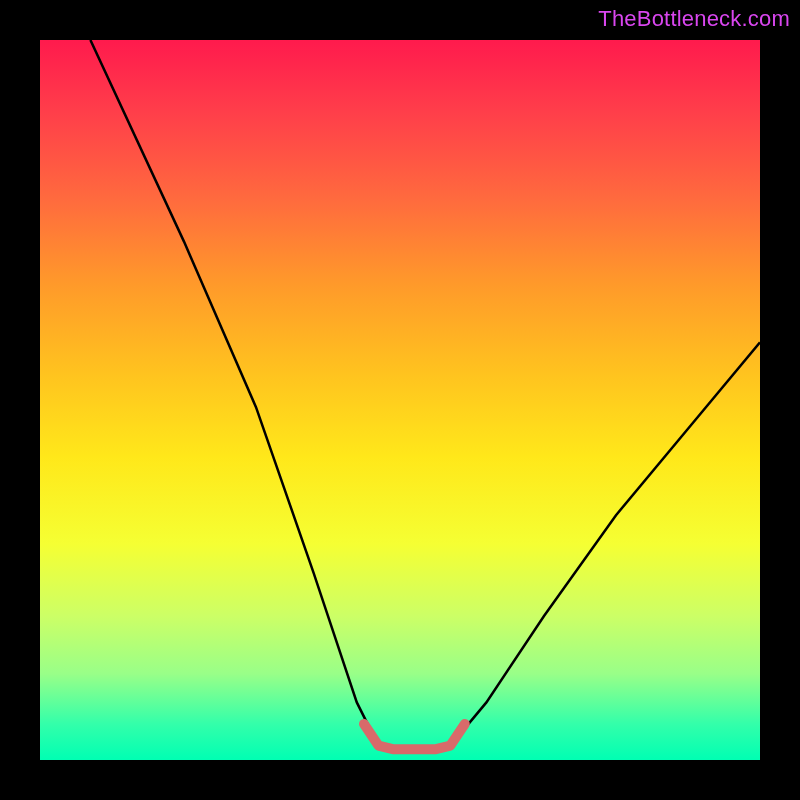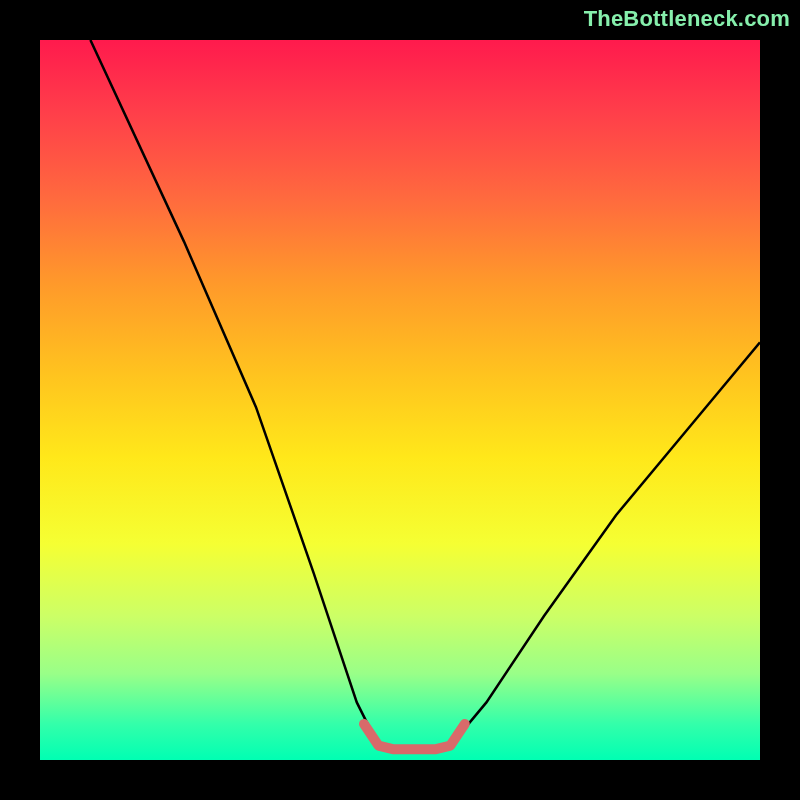--- a/index.html
+++ b/index.html
@@ -41,23 +41,23 @@
     position: absolute;
     left: 40px;
     top: 40px;
     width: 720px;
     height: 720px;
   }
   .watermark {
     position: absolute;
     top: 6px;
     right: 10px;
-    color: #86efac;
+    color: #d946ef;
     font-size: 22px;
-    font-weight: 700;
+    font-weight: 400;
     letter-spacing: 0.2px;
     user-select: none;
   }
 </style>
 </head>
 <body>
 <div class="frame">
 
   <div class="plot"></div>
 

